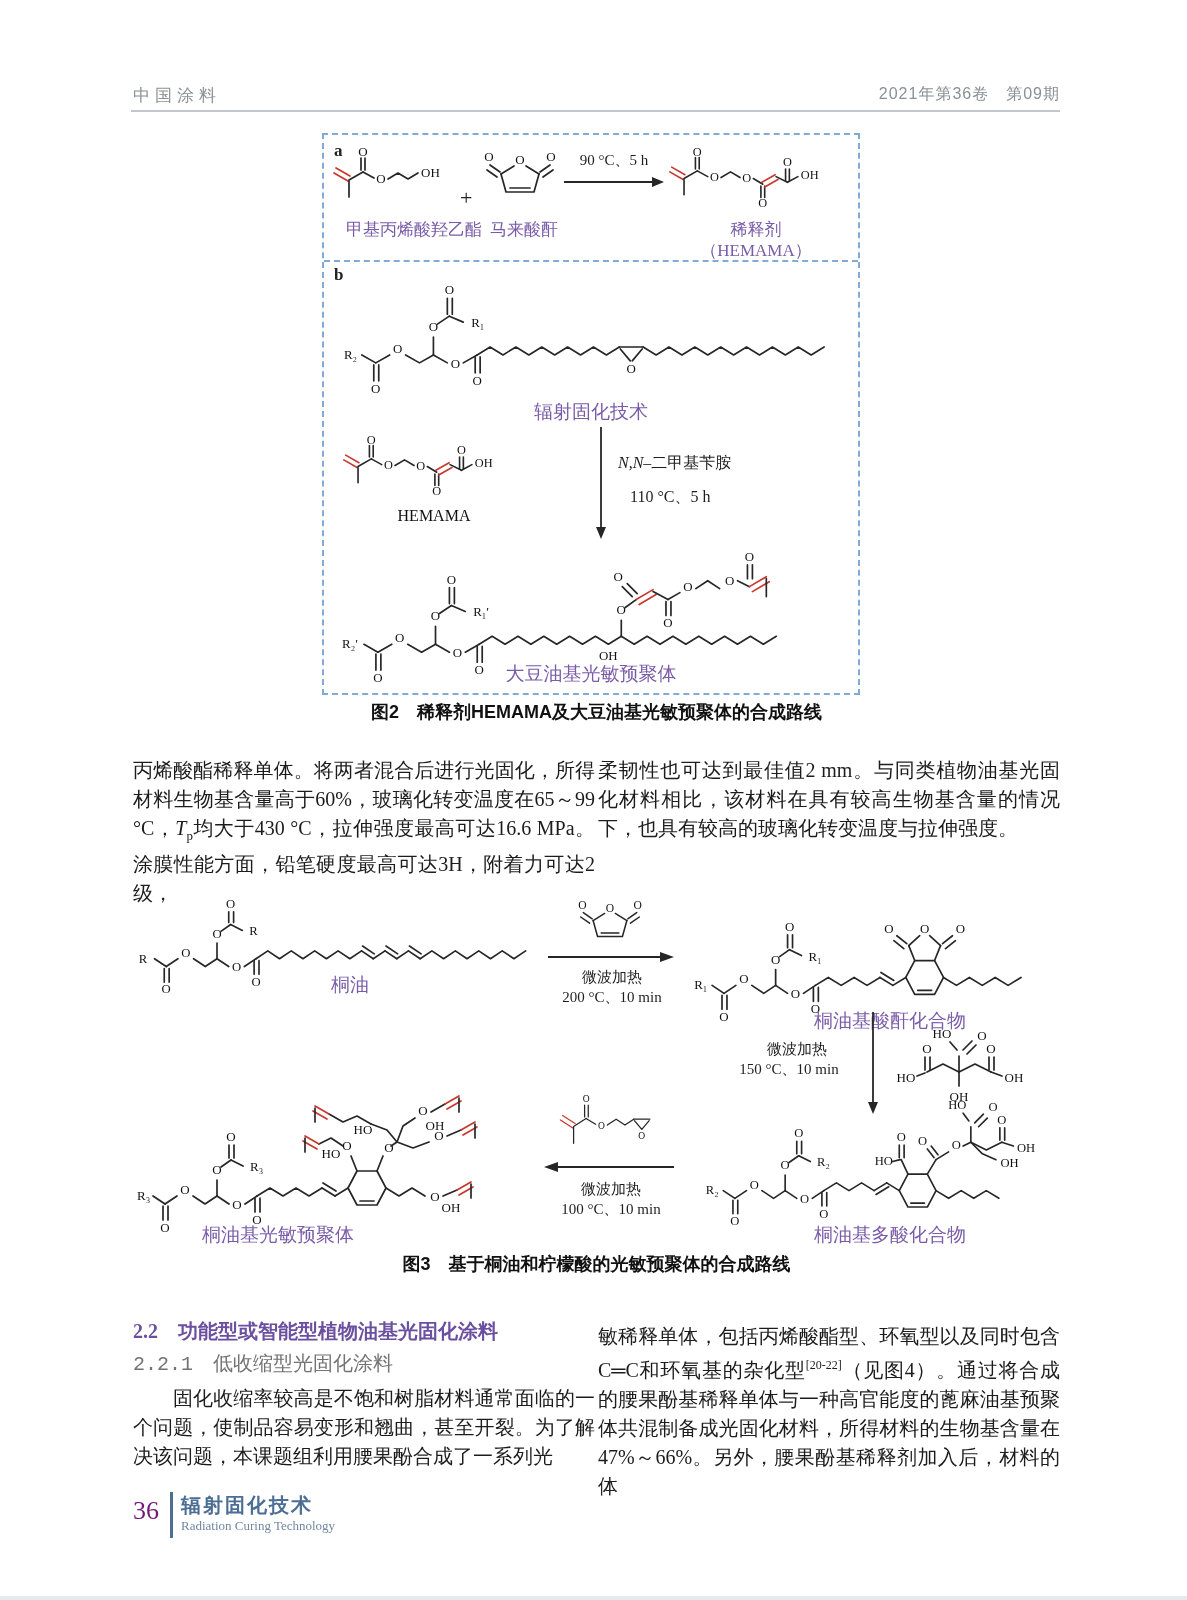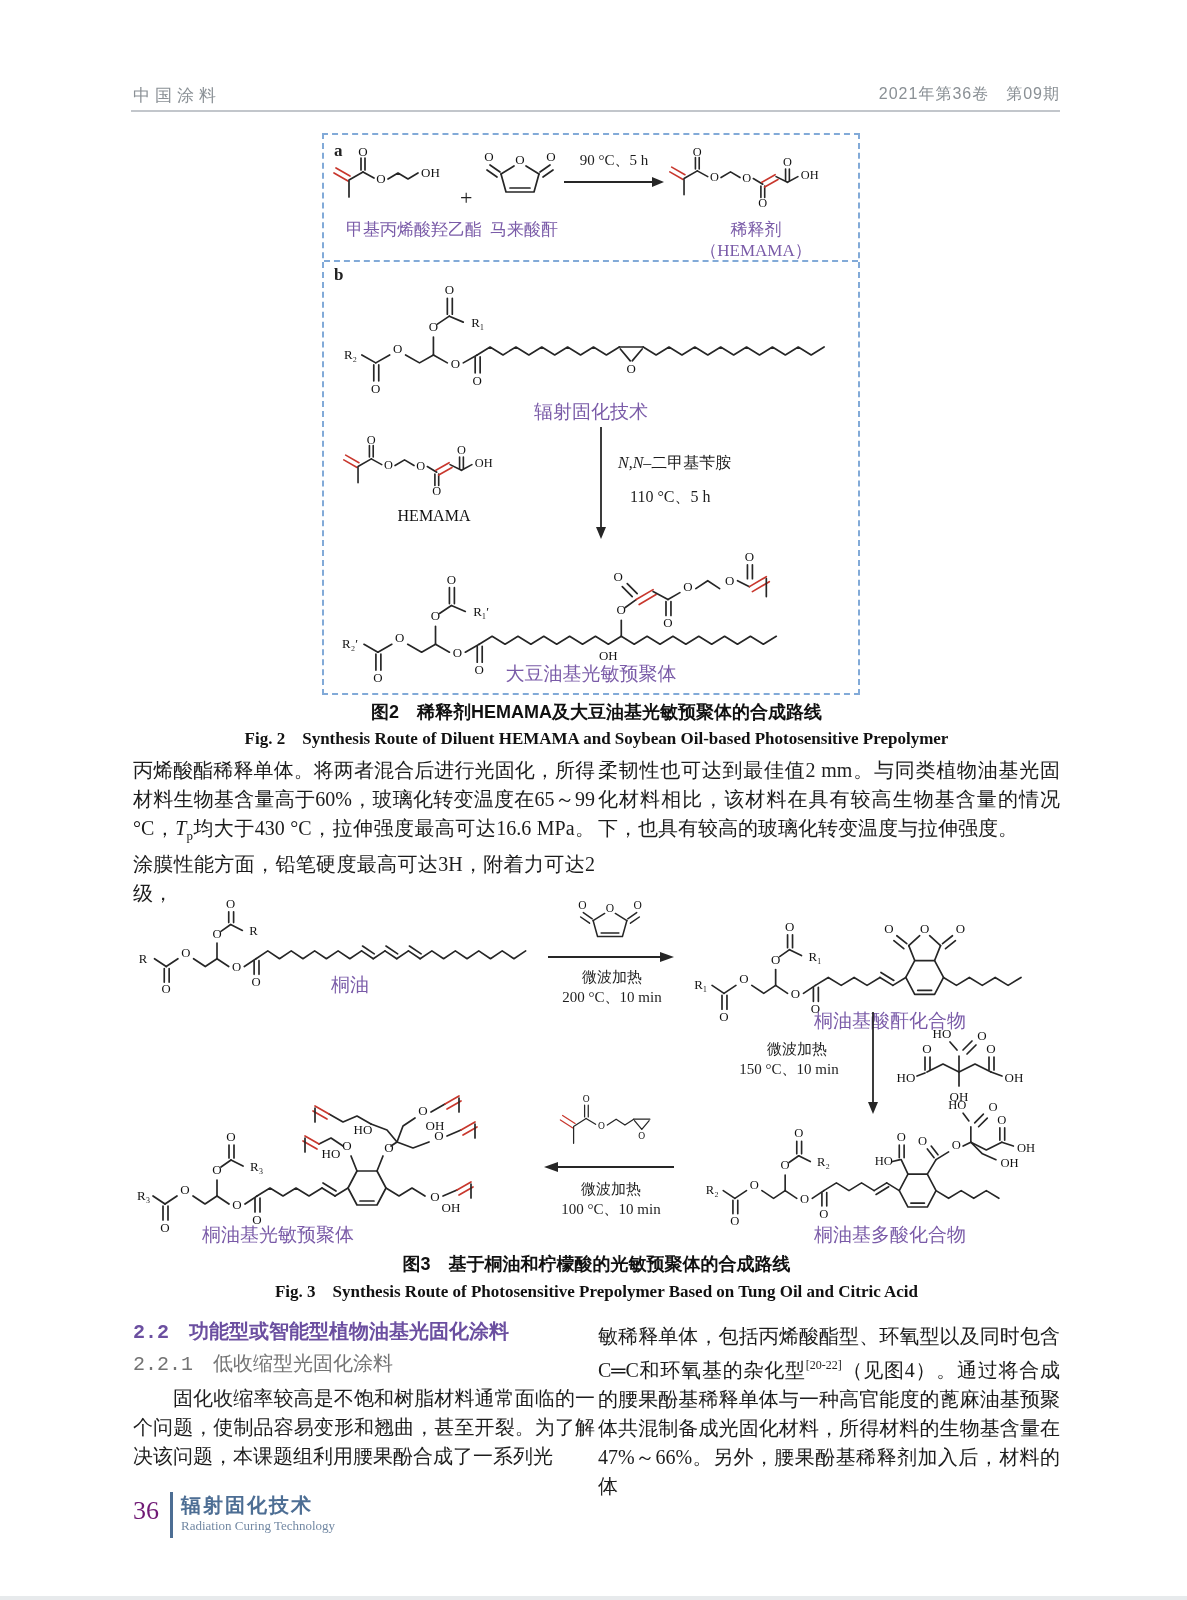--- a/index.html
+++ b/index.html
@@ -29,21 +29,21 @@
   
   .capzh{font-family:"Liberation Sans",sans-serif;font-weight:bold;font-size:18px;text-align:center;color:#111;}
   .capen{font-family:"Liberation Serif",serif;font-weight:bold;font-size:17px;text-align:center;color:#111;}
   
   .para{font-size:20px;line-height:29px;text-align:justify;color:#1c1c1c;}
   .para .tvar{font-style:italic;}
   .para sub{font-size:13px;}
   .para sup{font-size:12px;}
   .indent{text-indent:2em;font-family:Liberation Serif, serif;}
   
-  .h2sec{font-family:Liberation Mono, monospace;font-weight:bold;font-size:20px;color:#6b4fa0;}
+  .h2sec{font-family:Liberation Serif, serif;font-weight:bold;font-size:20px;color:#6b4fa0;}
   .h3sec{font-family:Liberation Mono, monospace;font-size:20px;color:#737373;}
   
   .fpage{font-size:26px;color:#701a75;}
   .fbar{width:3px;background:#4d6e94;}
   .fzh{font-family:"Liberation Sans",sans-serif;font-weight:bold;font-size:20px;color:#4d6e94;letter-spacing:2px;}
   .fen{font-family:"Liberation Serif",serif;font-size:13px;color:#7288a3;}
   .bedge{background:#e7eaec;}
 </style>
 </head>
 <body>
@@ -210,21 +210,20 @@
       <path d="M414,46 L414,32 M419,46 L419,32"></path>
       <text x="416" y="28" text-anchor="middle">O</text>
       <path class="red" d="M416,54 L433,44 M419,59 L436,49"></path>
       <path d="M433,46 L433,64"></path>
       <path d="M287,104 L300,112 L313,104 L326,112 L339,104 L352,112 L365,104 L378,112 L391,104 L404,112 L417,104 L430,112 L443,104"></path>
     </svg>
     <div class="abs mlabel" style="left:0;top:528px;width:100%;font-size:19px;">大豆油基光敏预聚体</div>
   </div>
 
   <div class="abs capzh" style="left:133px;top:700px;width:927px;">图2　稀释剂HEMAMA及大豆油基光敏预聚体的合成路线</div>
-  <div class="abs capen" style="left:133px;top:727px;width:927px;">Fig. 2　Synthesis Route of Diluent HEMAMA and Soybean Oil-based Photosensitive Prepolymer</div>
 
   <div class="abs para" style="left:133px;top:756px;width:462px;"><span>丙烯酸酯稀释单体。将两者混合后进行光固化，所得材料生物基含量高于60%，玻璃化转变温度在65～99 °C，</span><span class="tvar">T</span><sub>p</sub><span>均大于430 °C，拉伸强度最高可达16.6 MPa。涂膜性能方面，铅笔硬度最高可达3H，附着力可达2级，</span></div>
   <div class="abs para" style="left:598px;top:756px;width:462px;">柔韧性也可达到最佳值2 mm。与同类植物油基光固化材料相比，该材料在具有较高生物基含量的情况下，也具有较高的玻璃化转变温度与拉伸强度。</div>
 
   <svg class="abs mol" style="left:133px;top:898px;" width="420" height="98" viewBox="0 0 430 100">
     <text x="6" y="66">R</text>
     <path d="M22,62 L34,70"></path>
     <path d="M32,72 L32,86 M37,72 L37,86"></path>
     <text x="34" y="97" text-anchor="middle">O</text>
     <path d="M34,70 L46,62"></path>
@@ -454,21 +453,20 @@
     <path d="M253,116 L266,124 L279,116 L292,124"></path>
     <text x="302" y="129" text-anchor="middle">O</text>
     <path d="M310,124 L324,118"></path>
     <text x="318" y="140" text-anchor="middle">OH</text>
     <path class="red" d="M324,118 L338,110 M326,123 L340,115"></path>
     <path d="M338,112 L338,126"></path>
   </svg>
   <div class="abs mlabel3" style="left:168px;top:1222px;width:220px;">桐油基光敏预聚体</div>
 
   <div class="abs capzh" style="left:133px;top:1252px;width:927px;">图3　基于桐油和柠檬酸的光敏预聚体的合成路线</div>
-  <div class="abs capen" style="left:133px;top:1280px;width:927px;">Fig. 3　Synthesis Route of Photosensitive Prepolymer Based on Tung Oil and Citric Acid</div>
 
   <div class="abs h2sec" style="left:133px;top:1318px;width:462px;">2.2　功能型或智能型植物油基光固化涂料</div>
   <div class="abs h3sec" style="left:133px;top:1350px;width:462px;">2.2.1　低收缩型光固化涂料</div>
   <div class="abs para indent" style="left:133px;top:1384px;width:462px;">固化收缩率较高是不饱和树脂材料通常面临的一个问题，使制品容易变形和翘曲，甚至开裂。为了解决该问题，本课题组利用腰果酚合成了一系列光</div>
 
   <div class="abs para" style="left:598px;top:1322px;width:462px;"><span>敏稀释单体，包括丙烯酸酯型、环氧型以及同时包含C═C和环氧基的杂化型</span><sup>[20-22]</sup><span>（见图4）。通过将合成的腰果酚基稀释单体与一种高官能度的蓖麻油基预聚体共混制备成光固化材料，所得材料的生物基含量在47%～66%。另外，腰果酚基稀释剂加入后，材料的体</span></div>
 
   <div class="abs fpage" style="left:133px;top:1496px;">36</div>
   <div class="abs fbar" style="left:170px;top:1492px;height:46px;"></div>
   <div class="abs fzh" style="left:181px;top:1492px;">辐射固化技术</div>

